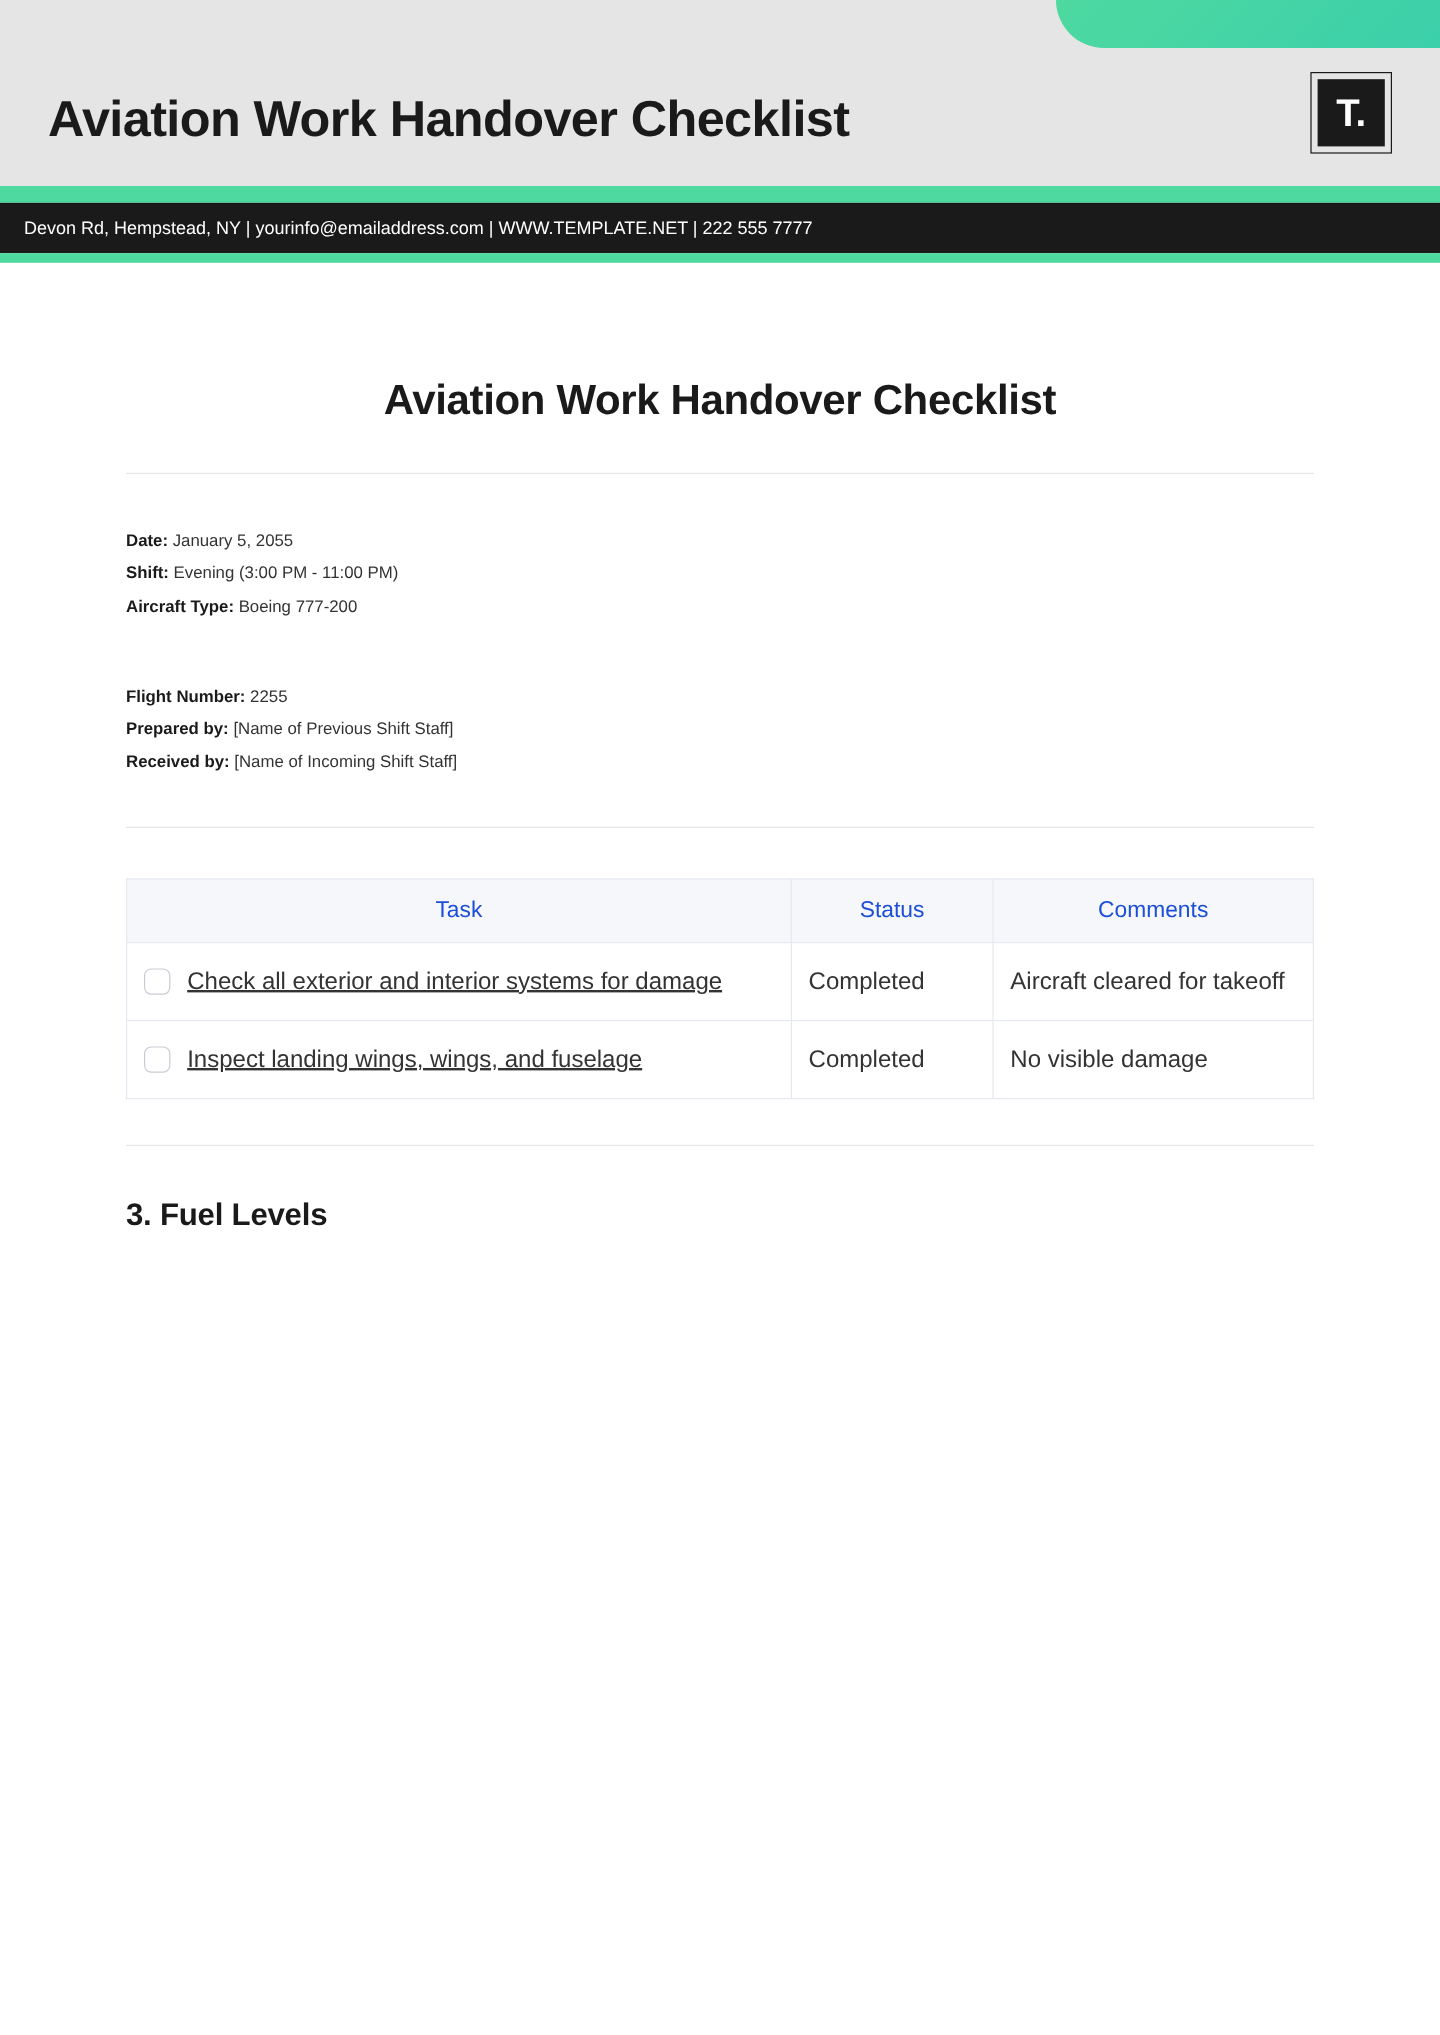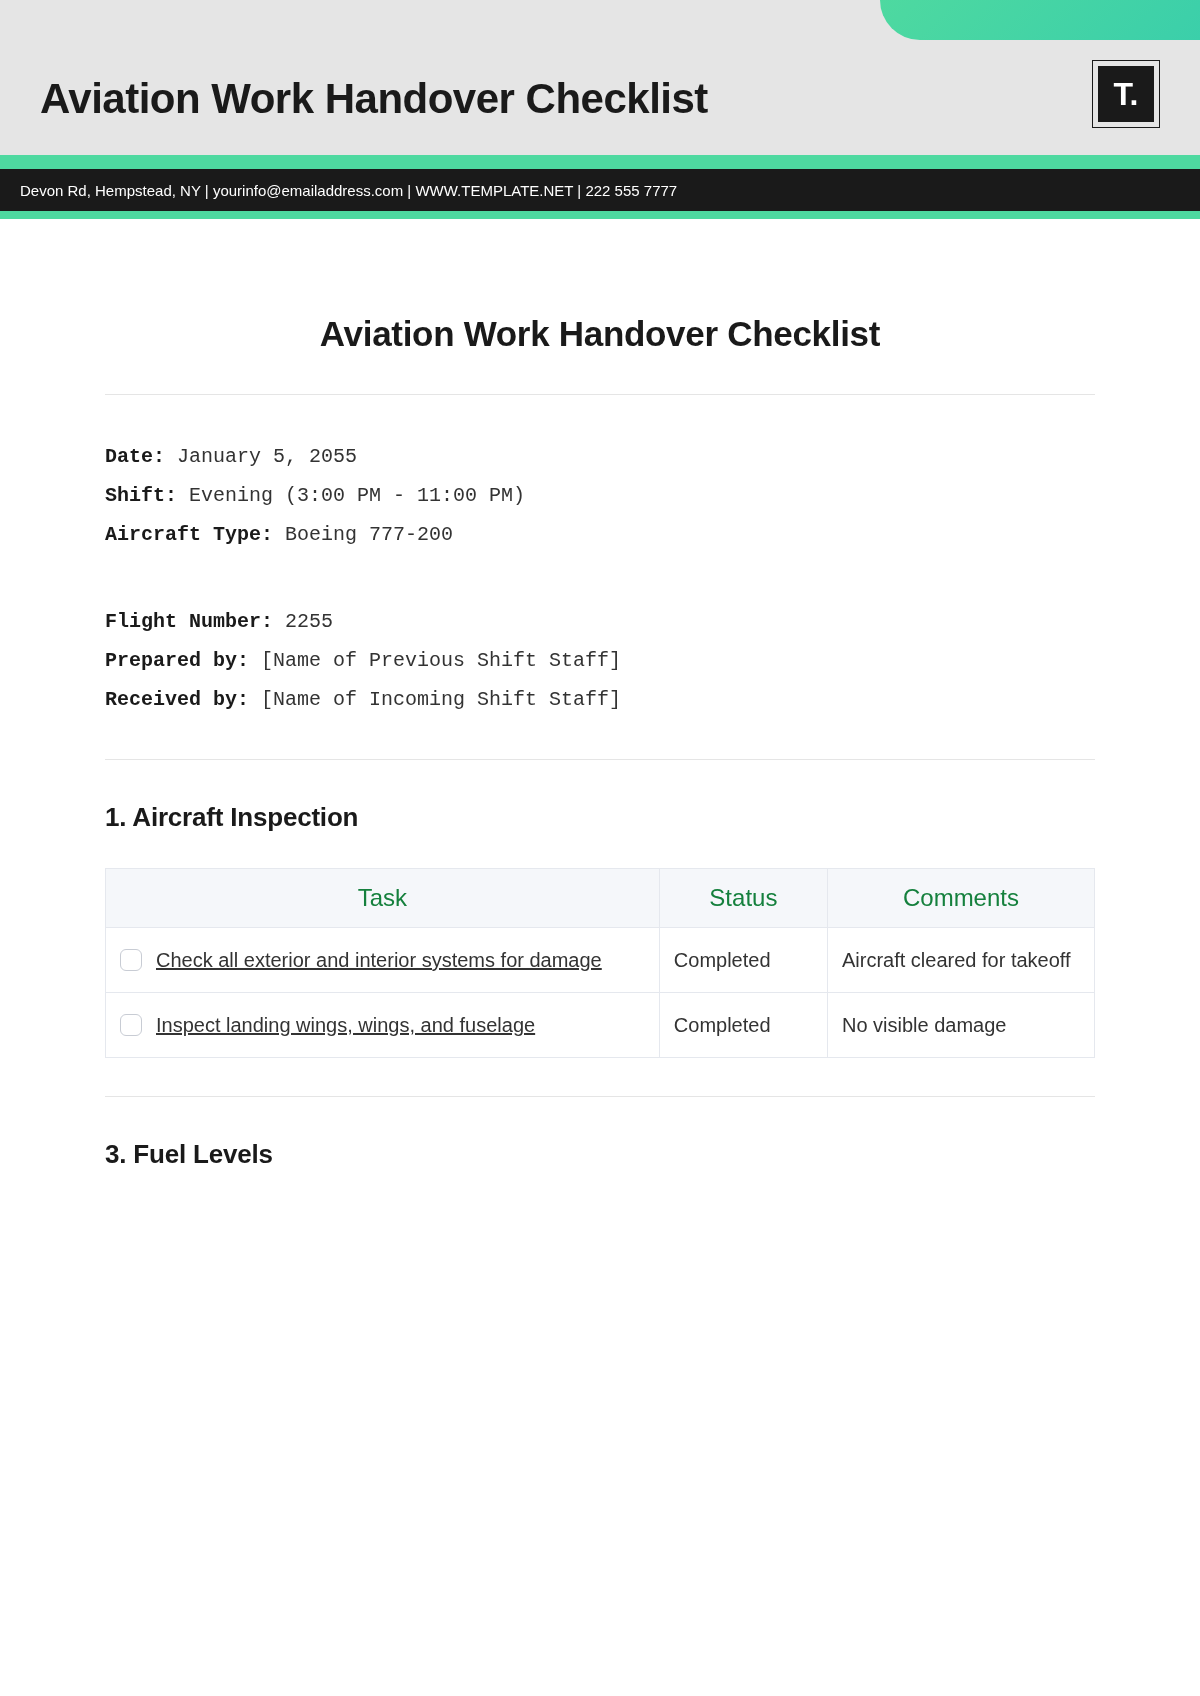--- a/index.html
+++ b/index.html
@@ -88,24 +88,23 @@
     }
     .divider {
       border: none;
       border-top: 1.5px solid #e5e5e5;
       margin-bottom: 42px;
     }
     .meta-block {
       margin-bottom: 48px;
     }
     .meta-row {
-      font-size: 20px;
+      font-size: 14px;
       line-height: 1.95;
       color: #333;
-      font-family: Liberation Mono, monospace;
     }
     .meta-label {
       font-weight: 700;
       color: #1a1a1a;
     }
     .meta-block-2 {
       margin-bottom: 40px;
     }
     .divider-2 {
       border: none;
@@ -119,23 +118,23 @@
       margin-bottom: 35px;
       letter-spacing: -0.2px;
     }
     table {
       width: 100%;
       border-collapse: collapse;
       margin-bottom: 38px;
     }
     thead th {
       background: #f5f7fa;
-      color: #15803d;
+      color: #1d4ed8;
       font-weight: 500;
-      font-size: 24px;
+      font-size: 19px;
       padding: 15px 10px;
       border: 1px solid #e5e8ee;
       text-align: center;
     }
     thead th:first-child {
       width: 56%;
     }
     thead th:nth-child(2) {
       width: 17%;
     }
@@ -194,21 +193,20 @@
   </div>
 
   <div class="meta-block-2">
     <div class="meta-row"><span class="meta-label">Flight Number:</span><span> 2255</span></div>
     <div class="meta-row"><span class="meta-label">Prepared by:</span><span> [Name of Previous Shift Staff]</span></div>
     <div class="meta-row"><span class="meta-label">Received by:</span><span> [Name of Incoming Shift Staff]</span></div>
   </div>
 
   <hr class="divider-2">
 
-  <h2 class="section-heading">1. Aircraft Inspection</h2>
 
   <table>
     <thead>
       <tr>
         <th>Task</th>
         <th>Status</th>
         <th>Comments</th>
       </tr>
     </thead>
     <tbody>

